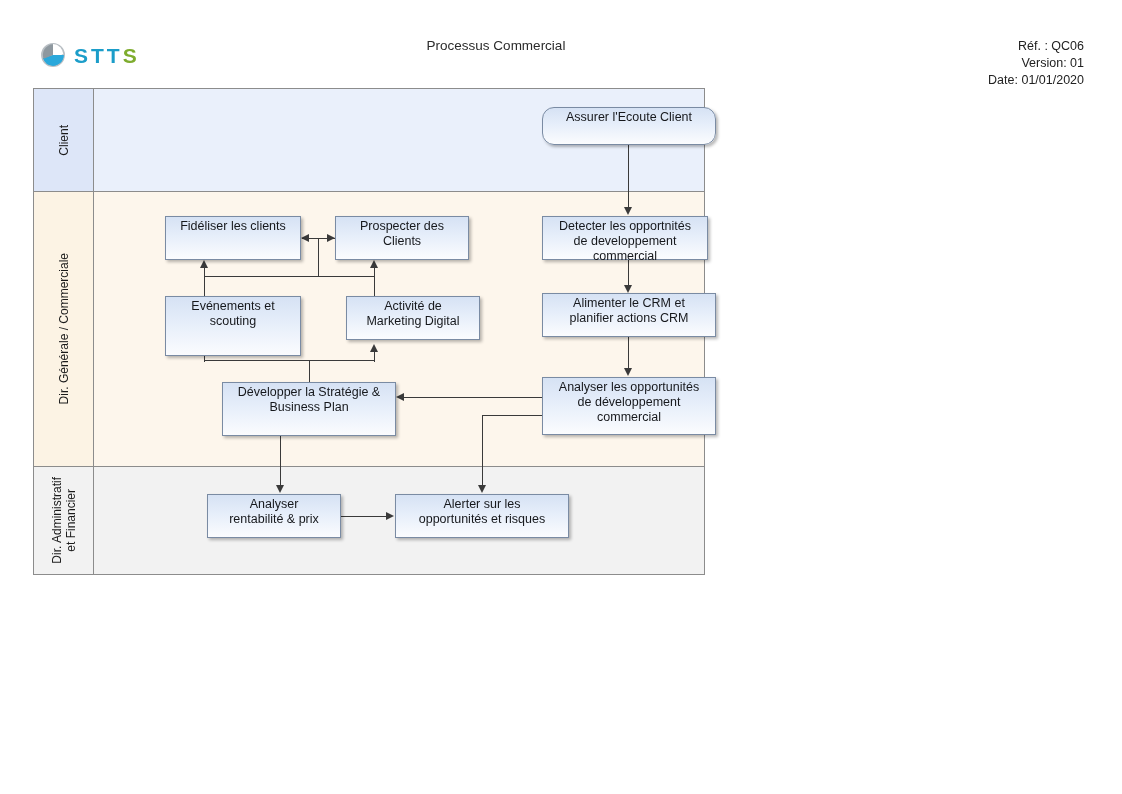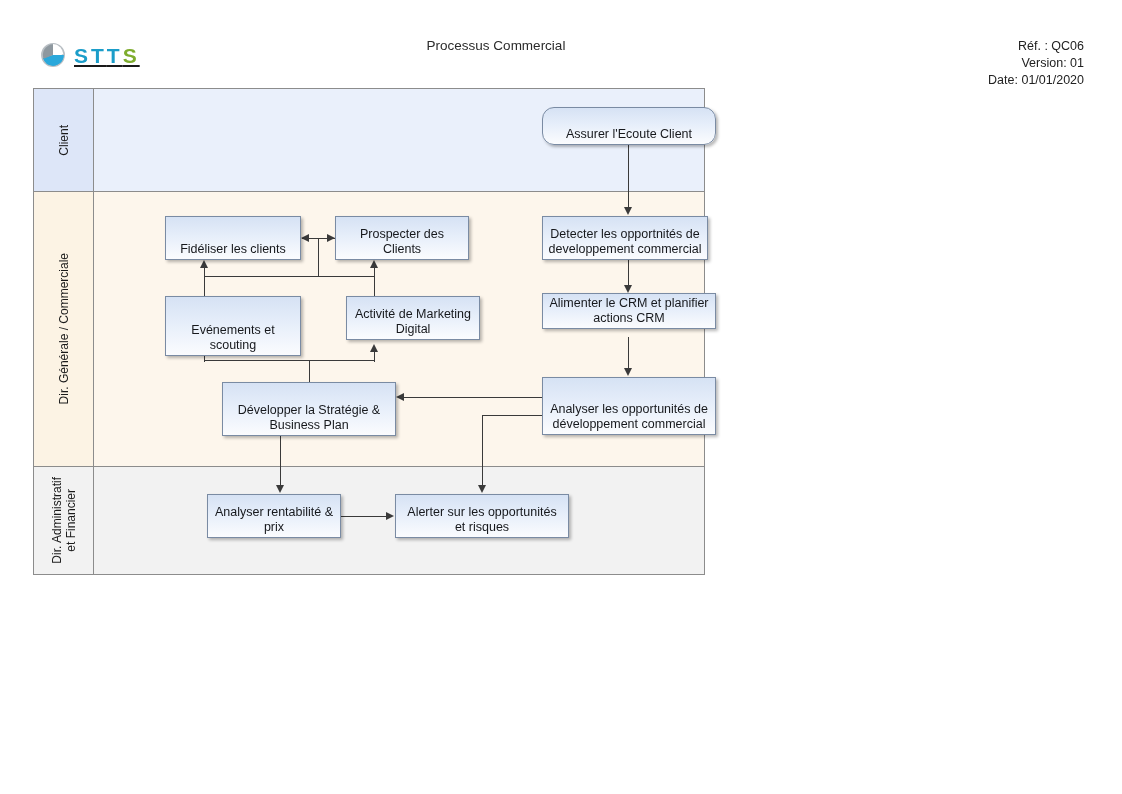--- a/index.html
+++ b/index.html
@@ -35,21 +35,20 @@
     width: 26px;
     height: 26px;
     display: block;
   }
   #logo-text {
     font-size: 21px;
     font-weight: bold;
     letter-spacing: 3px;
     line-height: 1;
     white-space: nowrap;
-    text-decoration: underline;
   }
   .logo-s1, .logo-t1, .logo-t2 { color: #1b9dc9; }
   .logo-s2 { color: #7eac2e; }
 
   #doc-title {
     position: absolute;
     left: 0;
     top: 38px;
     width: 992px;
     text-align: center;
@@ -127,27 +126,27 @@
   #lane-daf .lane-body { background: #f2f2f2; }
 
   
   .node {
     position: absolute;
     box-sizing: border-box;
     border: 1px solid #7a8ba3;
     background: linear-gradient(to bottom, #d6e2f4 0%, #e6eefa 45%, #fbfcfe 100%);
     box-shadow: 2px 2px 3px rgba(0,0,0,0.28);
     display: flex;
-    align-items: flex-end;
+    align-items: flex-start;
     justify-content: center;
     text-align: center;
     font-size: 12.5px;
     line-height: 15px;
     color: #16181c;
-    padding: 2px 5px;
+    padding: 2px 14px;
     z-index: 3;
   }
   .node.rounded { border-radius: 12px; }
 
   
   .conn {
     position: absolute;
     background: #3a3a3a;
     z-index: 2;
   }
@@ -231,21 +230,21 @@
       <div class="arrow right" style="left:233px; top:42px;"></div>
 
       <div class="node" style="left:71px; top:104px; width:136px; height:60px;">
         <span>Evénements et scouting</span>
       </div>
 
       <div class="node" style="left:241px; top:104px; width:134px; height:44px;margin-left:11px;">
         <span>Activité de Marketing Digital</span>
       </div>
 
-      <div class="node" style="left:448px; top:101px; width:174px; height:36px;">
+      <div class="node" style="left:448px; top:101px; width:174px; height:44px;">
         <span>Alimenter le CRM et planifier actions CRM</span>
       </div>
 
       <div class="conn v" style="left:534px; top:68px; height:26px;"></div>
       <div class="arrow down" style="left:530px; top:93px;"></div>
 
       <div class="conn h" style="left:110px; top:84px; width:170px;"></div>
       <div class="conn v" style="left:110px; top:84px; height:20px;"></div>
       <div class="conn v" style="left:280px; top:84px; height:20px;"></div>
       <div class="conn v" style="left:110px; top:76px; height:10px;"></div>

